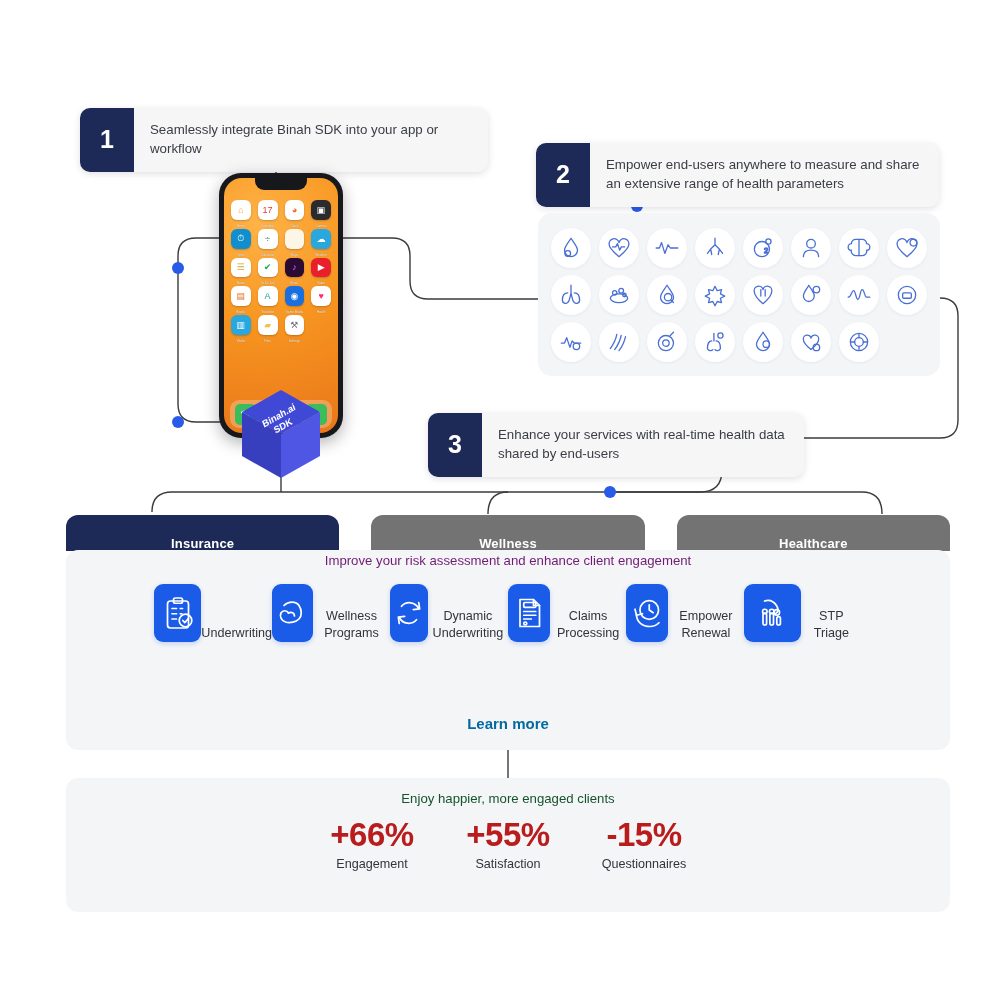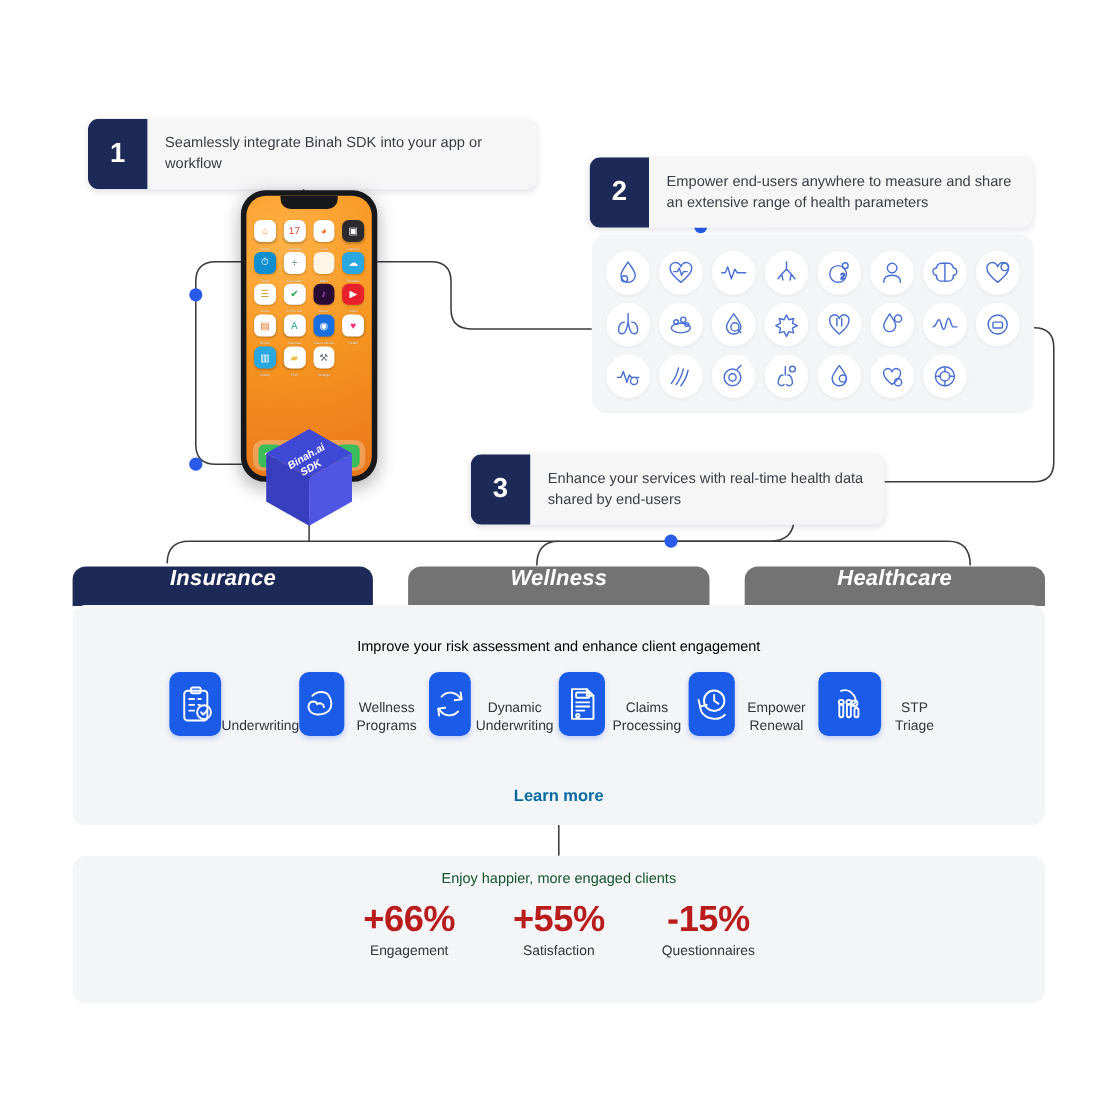--- a/index.html
+++ b/index.html
@@ -138,39 +138,38 @@
   }
 
   
   #tabs-row {
     position: absolute; left: 66px; top: 515px; width: 884px; height: 36px;
     display: flex; gap: 32px;
   }
   .tab {
     flex: 1;
     border-radius: 12px 12px 0 0;
-    display: flex; align-items: flex-start; justify-content: center;
+    display: flex; align-items: flex-end; justify-content: center;
     color: #ffffff;
-    font-size: 20px; font-weight: bold;
+    font-size: 13px; font-weight: bold;
     letter-spacing: .2px;
-    font-style: italic;
   }
   .tab.active { background: #1d2a57; }
   .tab.inactive { background: #737373; }
 
   #vertical-panel {
     position: absolute; left: 66px; top: 550px;
     width: 884px; height: 200px;
     background: #f4f5f7;
     border-radius: 12px;
   }
   #panel-subtitle {
     text-align: center;
-    font-size: 13.2px; color: #000000;
-    padding-top: 30px;
+    font-size: 13.2px; color: #701a75;
+    padding-top: 3px;
   }
   #features {
     display: flex; justify-content: center;
     gap: 0px;
     padding: 16px 30px 0 30px;
   }
   .feature {
     width: 118px;
     display: flex; flex-direction: row; align-items: flex-end;
   }

